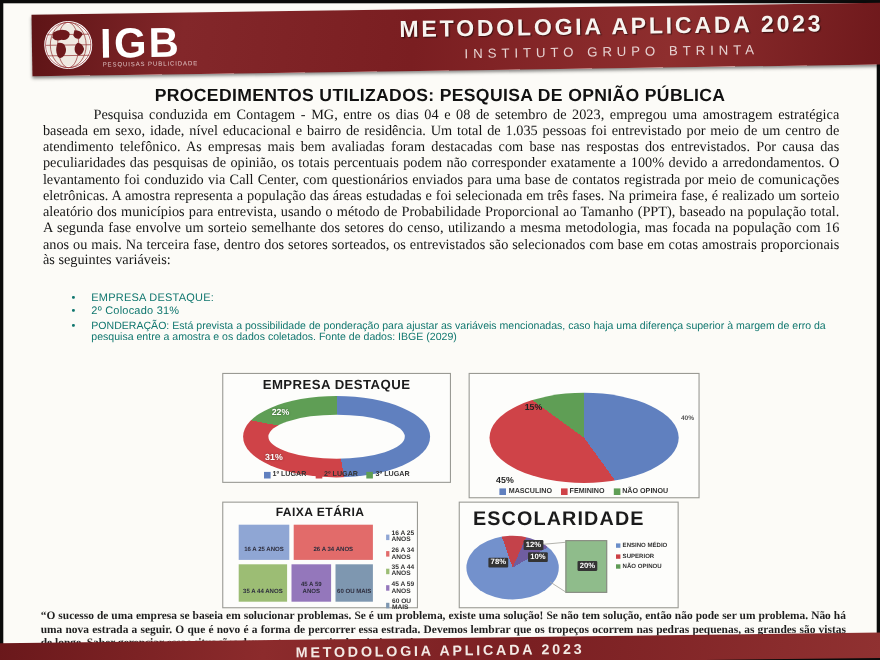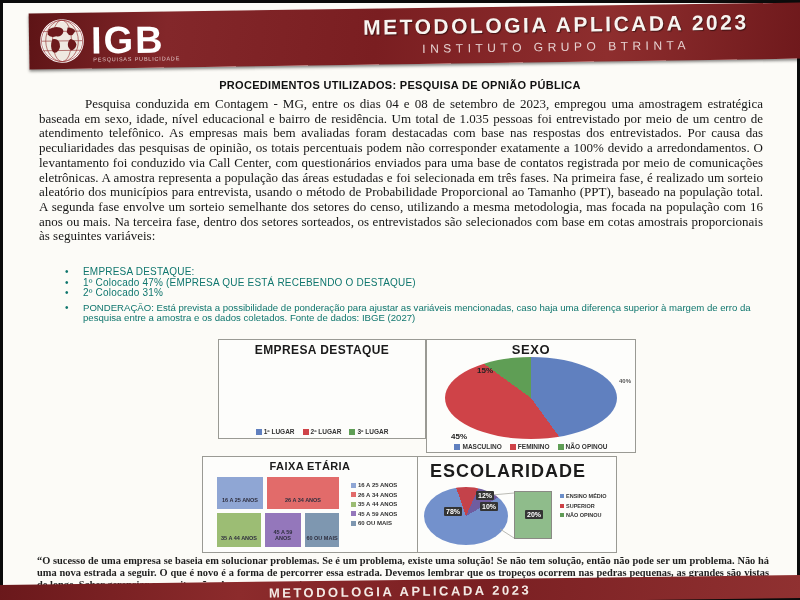--- a/index.html
+++ b/index.html
@@ -11,21 +11,21 @@
     background:linear-gradient(97deg,#5e1416 0%,#83272a 18%,#7a1e21 45%,#8e2e2e 75%,#6f191c 100%);
     transform:rotate(-0.8deg);box-shadow:0 2px 3px rgba(0,0,0,.45);}
   .logo{position:absolute;left:10px;top:5px;display:flex;align-items:center;}
   .logo-txt{color:#fff;font-size:38px;font-weight:bold;letter-spacing:2px;line-height:38px;margin-left:6px;}
   .logo-tag{position:absolute;left:64px;top:44px;font-size:5.5px;letter-spacing:.8px;color:#ecd8d8;opacity:.85;}
   .hdr-titles{position:absolute;left:300px;right:18px;top:7px;text-align:center;}
   .hdr-title{color:#f8f4f0;font-size:21px;font-weight:bold;letter-spacing:2.5px;text-shadow:1px 1px 1px rgba(0,0,0,.5);}
   .hdr-sub{color:#e6d2d1;font-size:12px;letter-spacing:4.5px;margin-top:3px;}
   
   .doc-heading{position:absolute;left:0;right:0;top:76px;text-align:center;
-    font-size:11px;font-weight:bold;color:#111;letter-spacing:.3px;}
+    font-size:16px;font-weight:bold;color:#111;letter-spacing:.3px;}
   .para{position:absolute;left:36px;right:34px;top:94px;
     font-family:"Liberation Serif",serif;font-size:13px;line-height:14.7px;
     color:#161616;text-align:justify;text-indent:46px;}
   .bullets{position:absolute;left:58px;right:42px;top:228px;color:#0f766e;margin-top:36px;}
   .b{position:relative;padding-left:22px;}
   .b::before{content:"•";position:absolute;left:4px;top:0;font-size:10px;}
   .ga .b{font-size:10px;line-height:10.5px;letter-spacing:.2px;}
   .gb{margin-top:4px;}
   .gb .b{font-size:9.6px;line-height:10.4px;margin-top:1px;}
   
@@ -95,69 +95,72 @@
       <div class="hdr-sub">INSTITUTO GRUPO BTRINTA</div>
     </div>
   </div>
 
   <div class="doc-heading">PROCEDIMENTOS UTILIZADOS: PESQUISA DE OPNIÃO PÚBLICA</div>
   <div class="para">Pesquisa conduzida em  Contagem - MG, entre os dias 04 e 08 de setembro de 2023, empregou uma amostragem estratégica baseada em sexo, idade, nível educacional e bairro de residência. Um total de 1.035 pessoas foi entrevistado por meio de um centro de atendimento telefônico. As empresas mais bem avaliadas foram destacadas com base nas respostas dos entrevistados. Por causa das peculiaridades das pesquisas de opinião, os totais percentuais podem não corresponder exatamente a 100% devido a arredondamentos. O levantamento foi conduzido via Call Center, com questionários enviados para uma base de contatos registrada por meio de comunicações eletrônicas. A amostra representa a população das áreas estudadas e foi selecionada em três fases. Na primeira fase, é realizado um sorteio aleatório dos municípios para entrevista, usando o método de Probabilidade Proporcional ao Tamanho (PPT), baseado na população total. A segunda fase envolve um sorteio semelhante dos setores do censo, utilizando a mesma metodologia, mas focada na população com 16 anos ou mais. Na terceira fase, dentro dos setores sorteados, os entrevistados são selecionados com base em cotas amostrais proporcionais às seguintes variáveis:</div>
 
   <div class="bullets">
     <div class="ga">
       <div class="b"><span>EMPRESA DESTAQUE:</span></div>
-      <div class="b"><span>1º Colocado 47% (EMPRESA QUE ESTÁ RECEBENDO O DESTAQUE)</span></div>
       <div class="b"><span>2º Colocado 31%</span></div>
     </div>
     <div class="gb">
-      <div class="b"><span>PONDERAÇÃO: Está prevista a possibilidade de ponderação para ajustar as variáveis mencionadas, caso haja uma diferença superior à margem de erro da pesquisa entre a amostra e os dados coletados. Fonte de dados: IBGE (2027)</span></div>
-    </div>
-  </div>
-
-  <div class="cbox" style="left:215px;top:336px;width:208px;height:100px">
+      <div class="b"><span>PONDERAÇÃO: Está prevista a possibilidade de ponderação para ajustar as variáveis mencionadas, caso haja uma diferença superior à margem de erro da pesquisa entre a amostra e os dados coletados. Fonte de dados: IBGE (2029)</span></div>
+    </div>
+  </div>
+
+  <div class="cbox" style="left:199px;top:336px;width:208px;height:100px">
     <div class="ctitle" style="font-size:12px;margin-top:3px;letter-spacing:.4px">EMPRESA DESTAQUE</div>
+    <div style="position:relative;margin-top:3px">
+      <div class="donut" style="background: conic-gradient(rgb(96, 128, 191) 0deg, rgb(96, 128, 191) 169.2deg, rgb(207, 67, 72) 169.2deg, rgb(207, 67, 72) 280.8deg, rgb(95, 158, 85) 280.8deg, rgb(95, 158, 85) 360deg);"></div>
+      <span class="plabel" style="left:44px;top:10px">22%</span>
+      <span class="plabel" style="left:38px;top:51px">31%</span>
+    </div>
     <div class="legend" style="left:0;right:0;bottom:3px">
       <span class="li">
           <i class="sq" style="background: rgb(96, 128, 191);"></i>
           <span>1º LUGAR</span>
         </span>
       <span class="li">
           <i class="sq" style="background: rgb(207, 67, 72);"></i>
           <span>2º LUGAR</span>
         </span>
       <span class="li">
           <i class="sq" style="background: rgb(95, 158, 85);"></i>
           <span>3º LUGAR</span>
         </span>
     </div>
   </div>
 
   <div class="cbox" style="left:423px;top:336px;width:210px;height:114px">
-    <div class="ctitle" style="font-size:13px;margin-top:2px;letter-spacing:.6px">SEXO</div>
     <div class="pie" style="left: 18px; top: 17px; width: 172px; height: 82px; background: conic-gradient(rgb(96, 128, 191) 0deg, rgb(96, 128, 191) 144deg, rgb(207, 67, 72) 144deg, rgb(207, 67, 72) 306deg, rgb(95, 158, 85) 306deg, rgb(95, 158, 85) 360deg);"></div>
     <span class="dlabel" style="left:50px;top:26px">15%</span>
     <span class="dlabel" style="left:24px;top:92px">45%</span>
     <span class="dlabel" style="left:192px;top:38px;font-size:6px;color:#555">40%</span>
     <div class="legend" style="left:0;right:0;bottom:2px">
       <span class="li">
           <i class="sq" style="background: rgb(96, 128, 191);"></i>
           <span>MASCULINO</span>
         </span>
       <span class="li">
           <i class="sq" style="background: rgb(207, 67, 72);"></i>
           <span>FEMININO</span>
         </span>
       <span class="li">
           <i class="sq" style="background: rgb(95, 158, 85);"></i>
           <span>NÃO OPINOU</span>
         </span>
     </div>
   </div>
 
-  <div class="cbox" style="left:199px;top:453px;width:216px;height:97px">
+  <div class="cbox" style="left:199px;top:453px;width:178px;height:97px">
     <div class="ctitle" style="font-size:11px;margin-top:3px;letter-spacing:.4px">FAIXA ETÁRIA</div>
     <div class="tm" style="left:14px;top:20px;width:122px">
       <div class="tm-row">
         <div class="tm-cell" style="width: 46px; height: 32px; background: rgb(143, 166, 212);">
             <span>16 A 25 ANOS</span>
           </div>
         <div class="tm-cell" style="width: 72px; height: 32px; background: rgb(226, 107, 106);">
             <span>26 A 34 ANOS</span>
           </div>
       </div>

